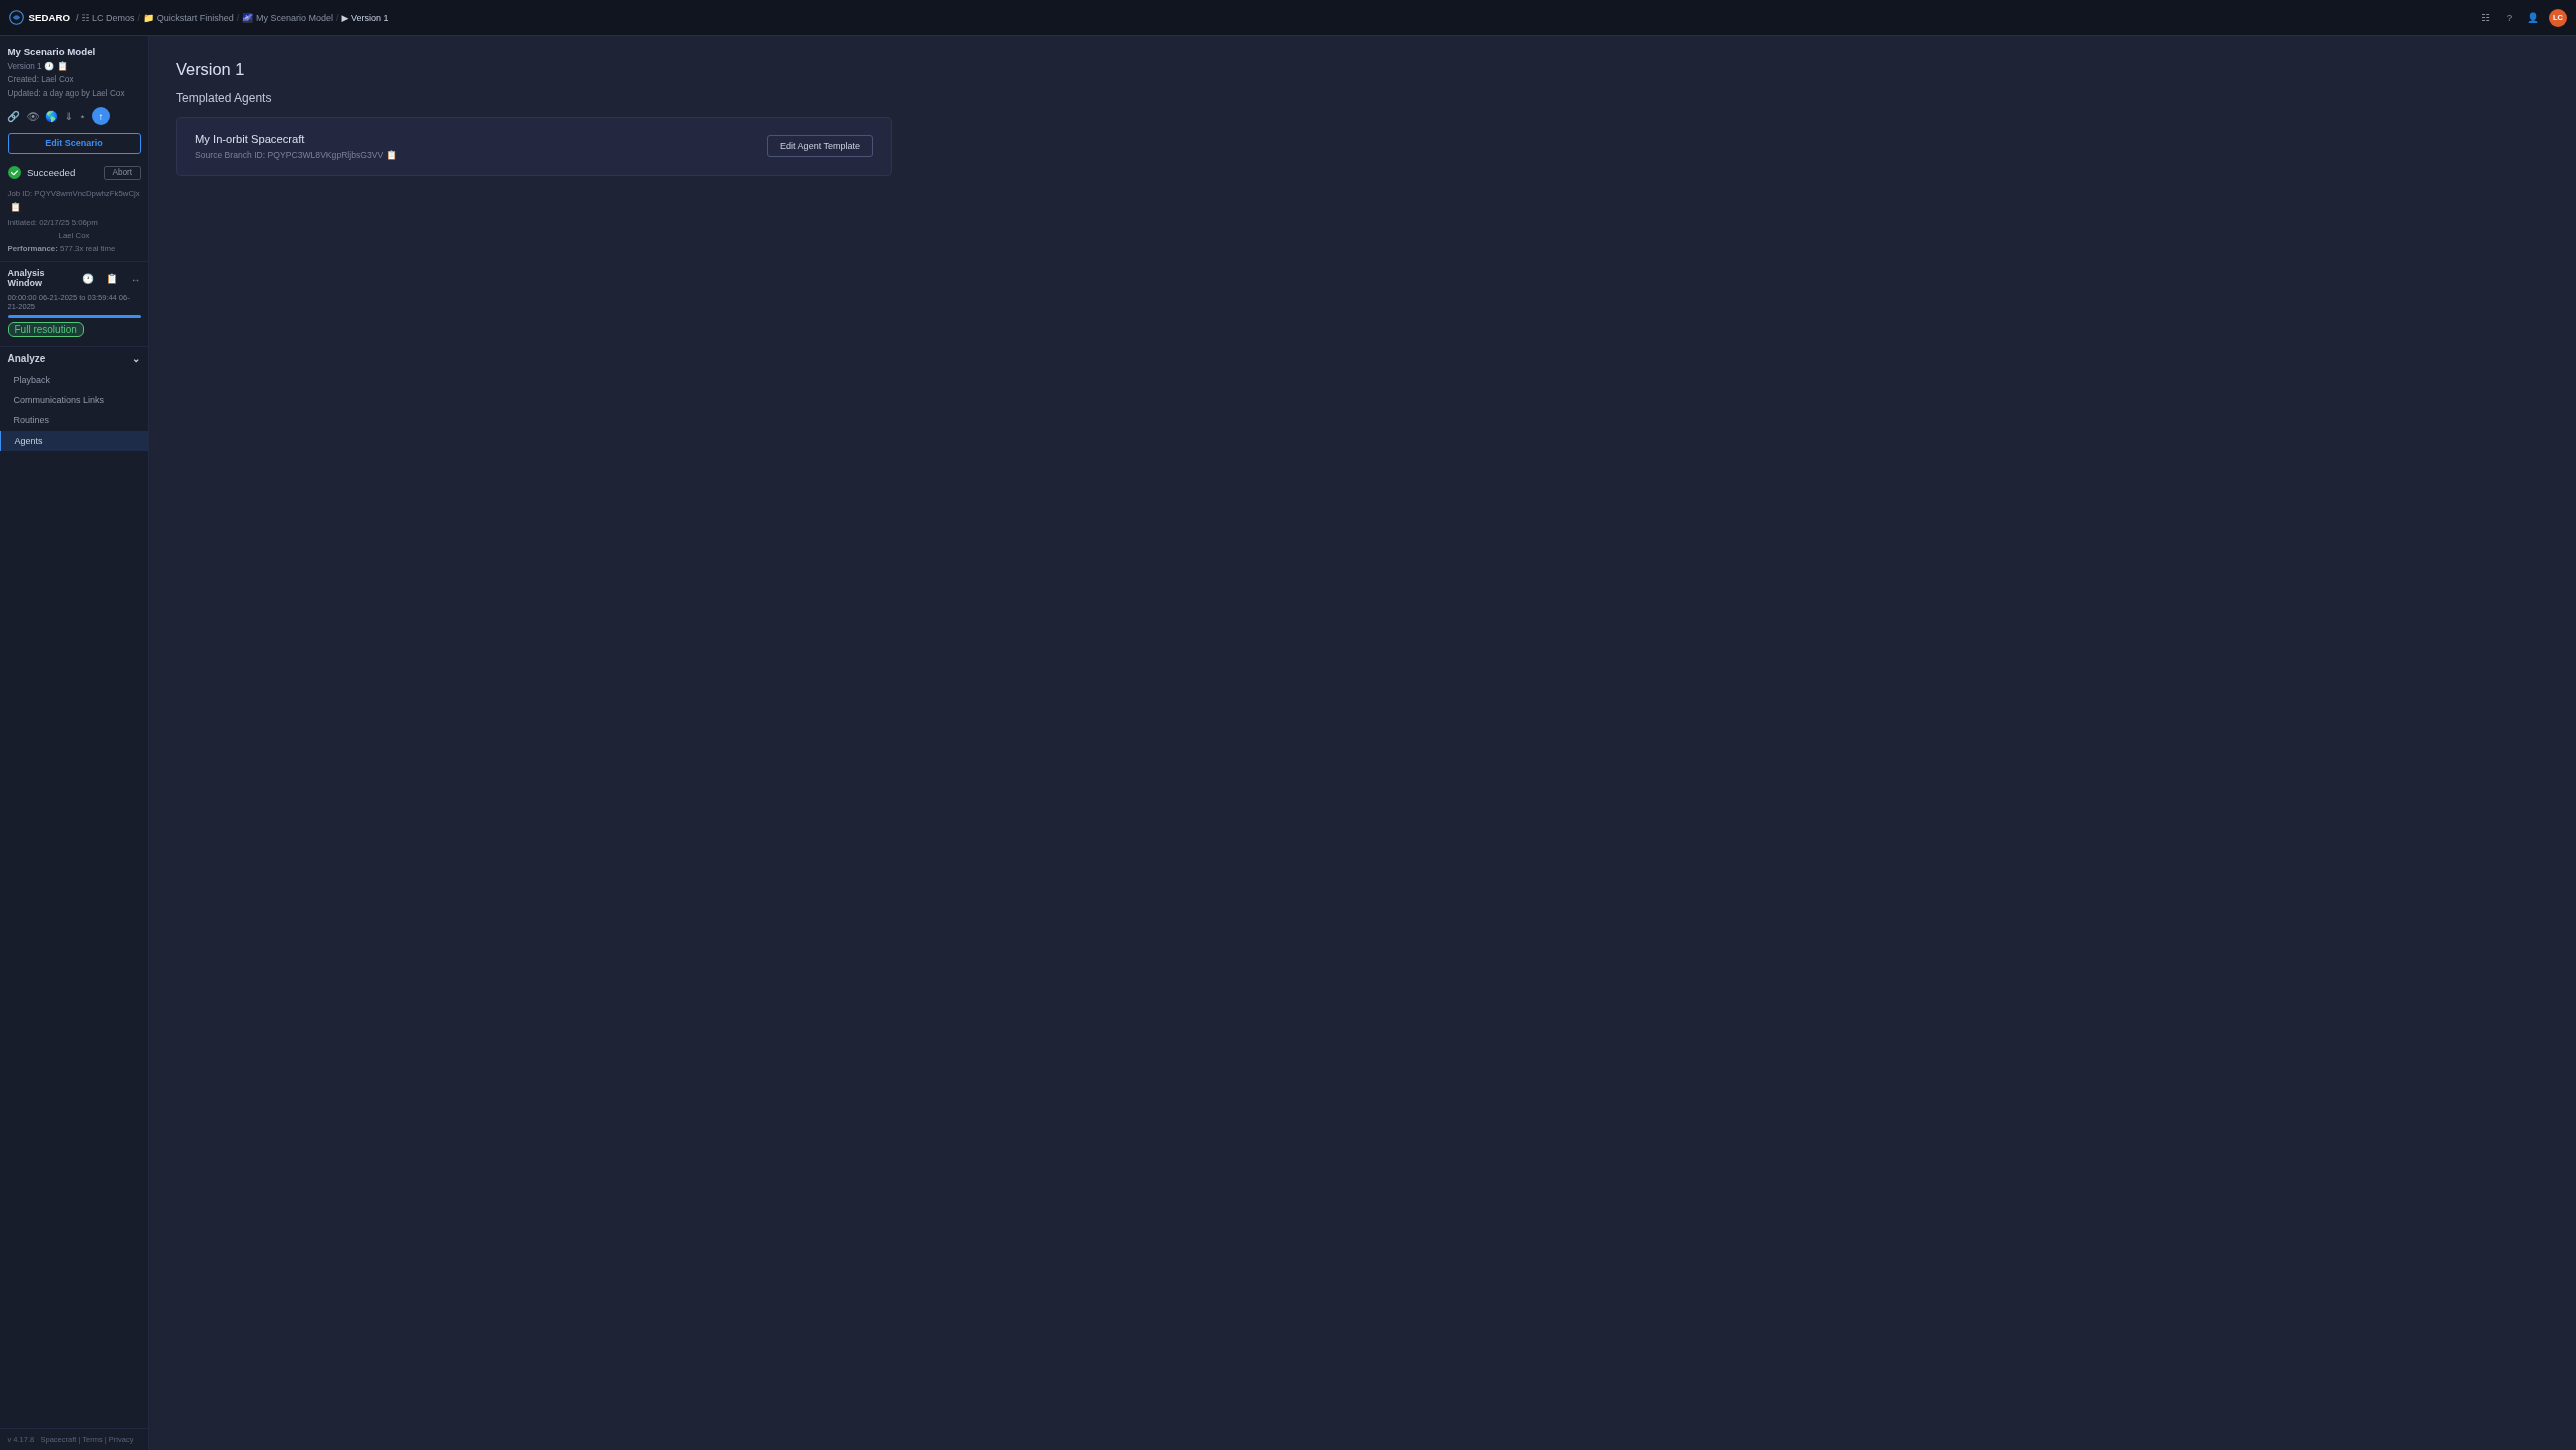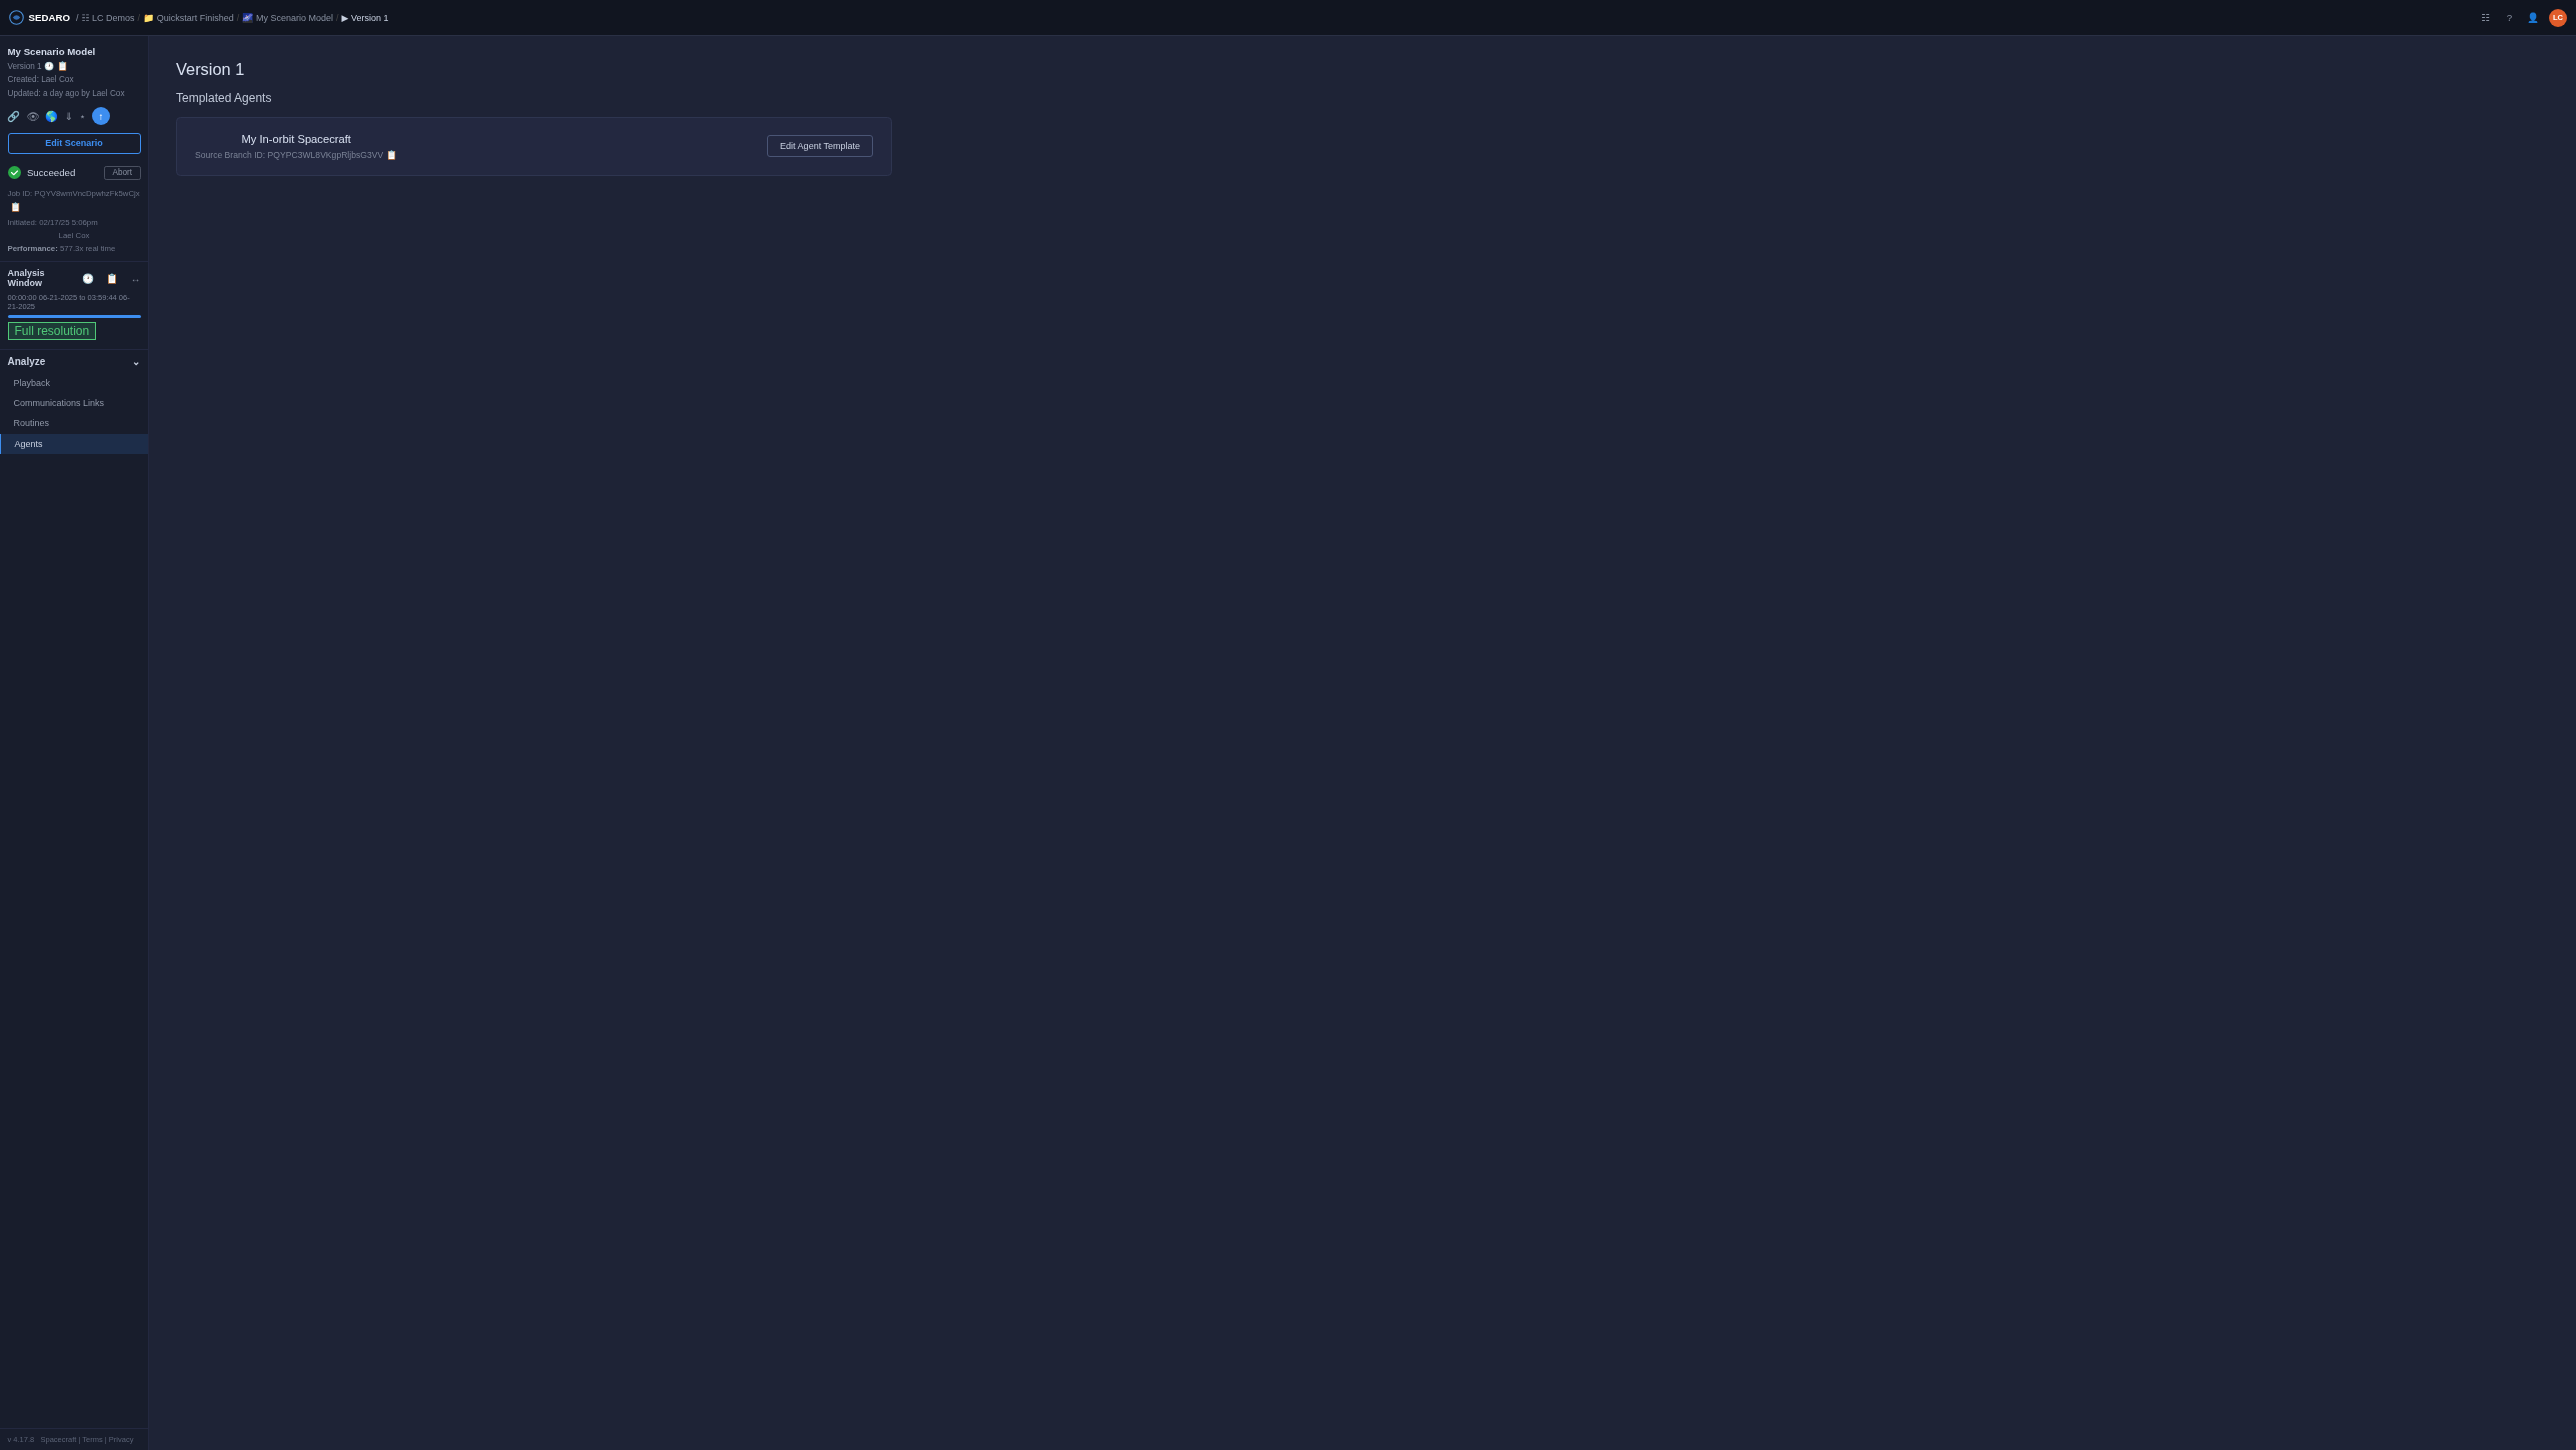--- a/index.html
+++ b/index.html
@@ -235,23 +235,23 @@
       height: 2.2px;
       background: #3d8ef0;
       border-radius: 1.5px;
       margin-bottom: 4.5px;
     }
     .resolution-badge {
       display: inline-block;
       background: rgba(50,180,100,0.2);
       color: #50c878;
       border: 0.7px solid #50c878;
-      border-radius: 0;
+      border-radius: 6px;
       padding: 0.7px 6px;
-      font-size: 12px;
+      font-size: 10px;
       margin-bottom: 6px;
     }
 
     .analyze-section {
       border-top: 0.7px solid #232840;
       flex: 1;
     }
     .analyze-header {
       display: flex;
       align-items: center;
@@ -314,21 +314,20 @@
       align-items: center;
       justify-content: space-between;
       max-width: 716px;
     }
     .agent-card-info { }
     .agent-name {
       font-size: 11.2px;
       font-weight: 500;
       color: #d8e0f0;
       margin-bottom: 4.5px;
-      text-align: center;
     }
     .agent-branch {
       font-size: 8.6px;
       color: #7a8295;
       display: flex;
       align-items: center;
       gap: 3px;
     }
     .copy-icon {
       color: #6a7285;

